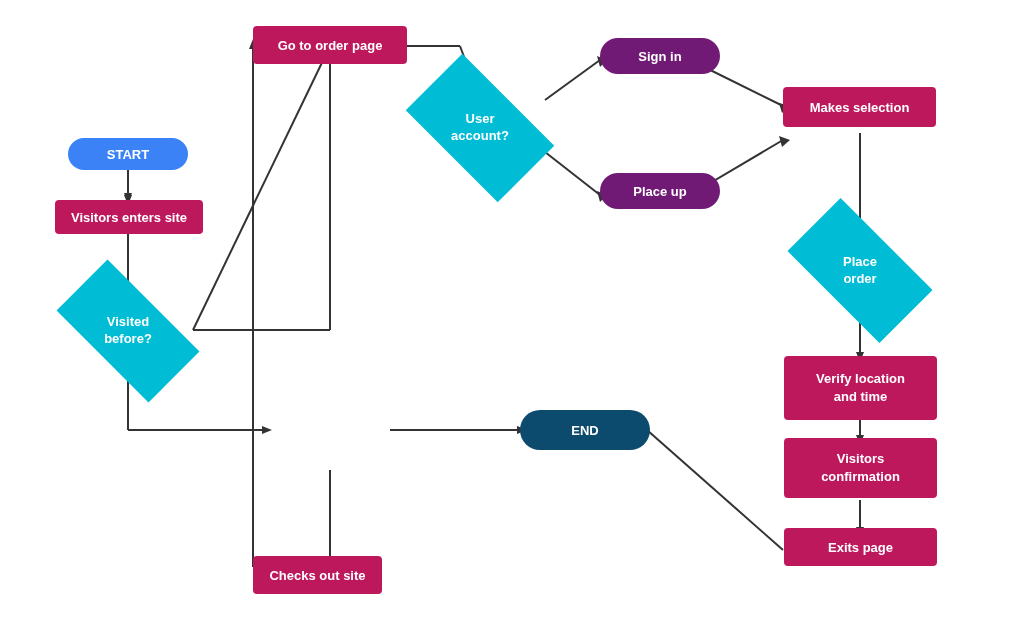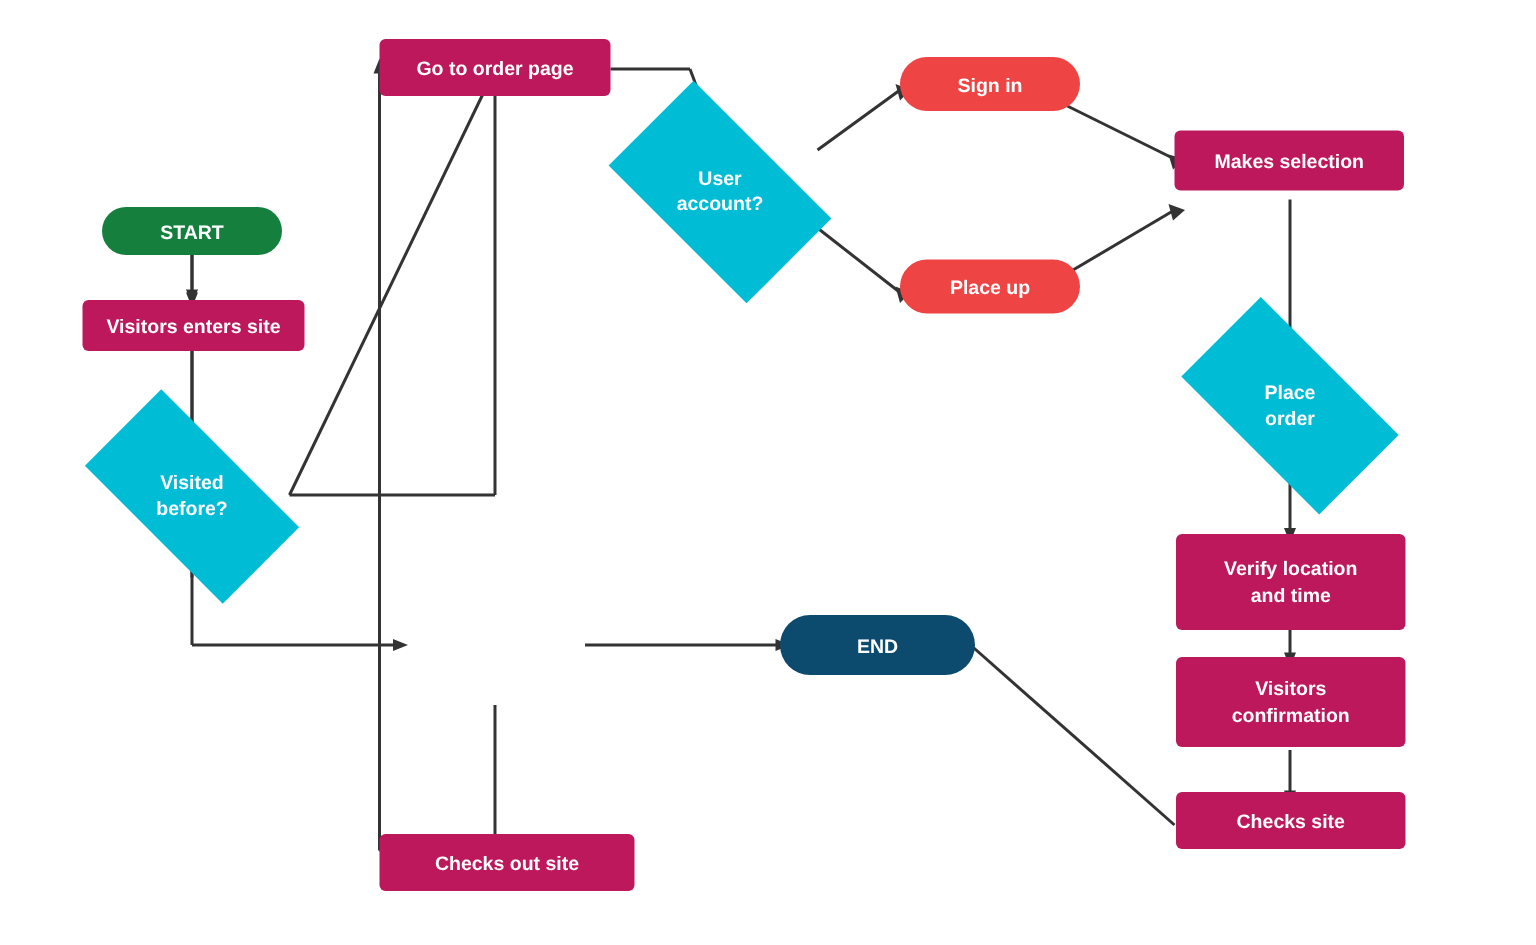--- a/index.html
+++ b/index.html
@@ -24,29 +24,29 @@
       text-align: center;
       font-weight: bold;
       font-size: 13px;
       color: #fff;
     }
     .rect-blue {
       background: #be185d;
       border-radius: 4px;
     }
     .rect-cyan {
-      background: #ef4444;
+      background: #701a75;
       border-radius: 20px;
     }
     .rect-red {
       background: #0c4a6e;
       border-radius: 20px;
     }
     .oval-green {
-      background: #15803d;
+      background: #3b82f6;
       border-radius: 20px;
     }
     .diamond {
       background: transparent;
       overflow: visible;
     }
     .diamond-inner {
       width: 100%;
       height: 100%;
       background: #00bcd4;
@@ -206,25 +206,25 @@
     <span style="white-space:pre-line; line-height:1.4">Verify location
 and time</span>
   </div>
 
   <div class="node rect-blue" style="left:784px; top:438px; width:153px; height:60px;">
     <span style="white-space:pre-line; line-height:1.4">Visitors
 confirmation</span>
   </div>
 
   <div class="node rect-blue" style="left:784px; top:528px; width:153px; height:38px;">
-    <span>Checks site</span>
+    <span>Exits page</span>
   </div>
 
   <div class="node rect-red" style="left:520px; top:410px; width:130px; height:40px;">
     <span>END</span>
   </div>
 
 
-  <div class="node rect-blue" style="left:253px; top:556px; width:170px; height:38px;text-align:center;">
+  <div class="node rect-blue" style="left:253px; top:556px; width:129px; height:38px;text-align:center;">
     <span>Checks out site</span>
   </div>
 
 </div>
 
 </body></html>

